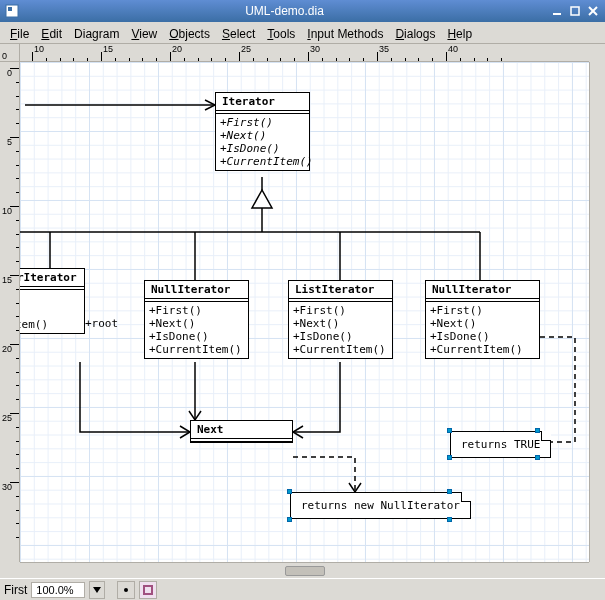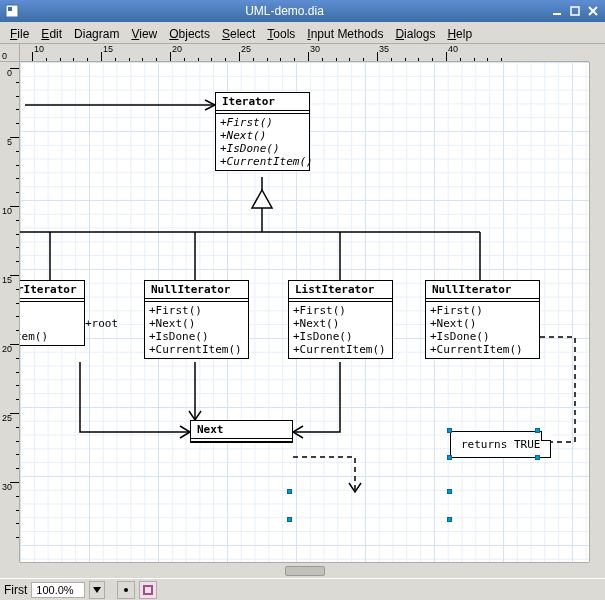--- a/index.html
+++ b/index.html
@@ -476,21 +476,21 @@
       <div class="name">Iterator</div>
       <div class="name-underline" style="margin-top:2px;"></div>
       <div class="ops">
         <div>+First()</div>
         <div>+Next()</div>
         <div>+IsDone()</div>
         <div>+CurrentItem()</div>
       </div>
     </div>
 
-    <div class="uml-class" style="left:-10px; top:218px; width:75px;">
+    <div class="uml-class" style="left:-10px; top:206px; width:75px;">
       <div class="name" style="text-align:left;">rIterator</div>
       <div class="name-underline" style="margin-top:2px;"></div>
       <div class="ops normal" style="min-height:30px;">
         <div>&nbsp;</div>
         <div>&nbsp;</div>
         <div>tem()</div>
       </div>
     </div>
 
     <div class="uml-class" style="left:124px; top:218px; width:105px;">
@@ -535,20 +535,24 @@
 
     <div class="note" style="left:430px; top:369px;">
       <div class="dogear"></div>
       <span>returns TRUE</span>
     </div>
     <div class="sel-handle" style="left:427px; top:366px;"></div>
     <div class="sel-handle" style="left:515px; top:366px;"></div>
     <div class="sel-handle" style="left:427px; top:393px;"></div>
     <div class="sel-handle" style="left:515px; top:393px;"></div>
 
+    <div class="note" style="left:270px; top:430px;">
+      <div class="dogear"></div>
+      <span>returns new NullIterator</span>
+    </div>
     <div class="sel-handle" style="left:267px; top:427px;"></div>
     <div class="sel-handle" style="left:427px; top:427px;"></div>
     <div class="sel-handle" style="left:267px; top:455px;"></div>
     <div class="sel-handle" style="left:427px; top:455px;"></div>
 
   </div>
 
   <div class="scroll-v"></div>
   <div class="scroll-h">
       <div class="thumb"></div>

